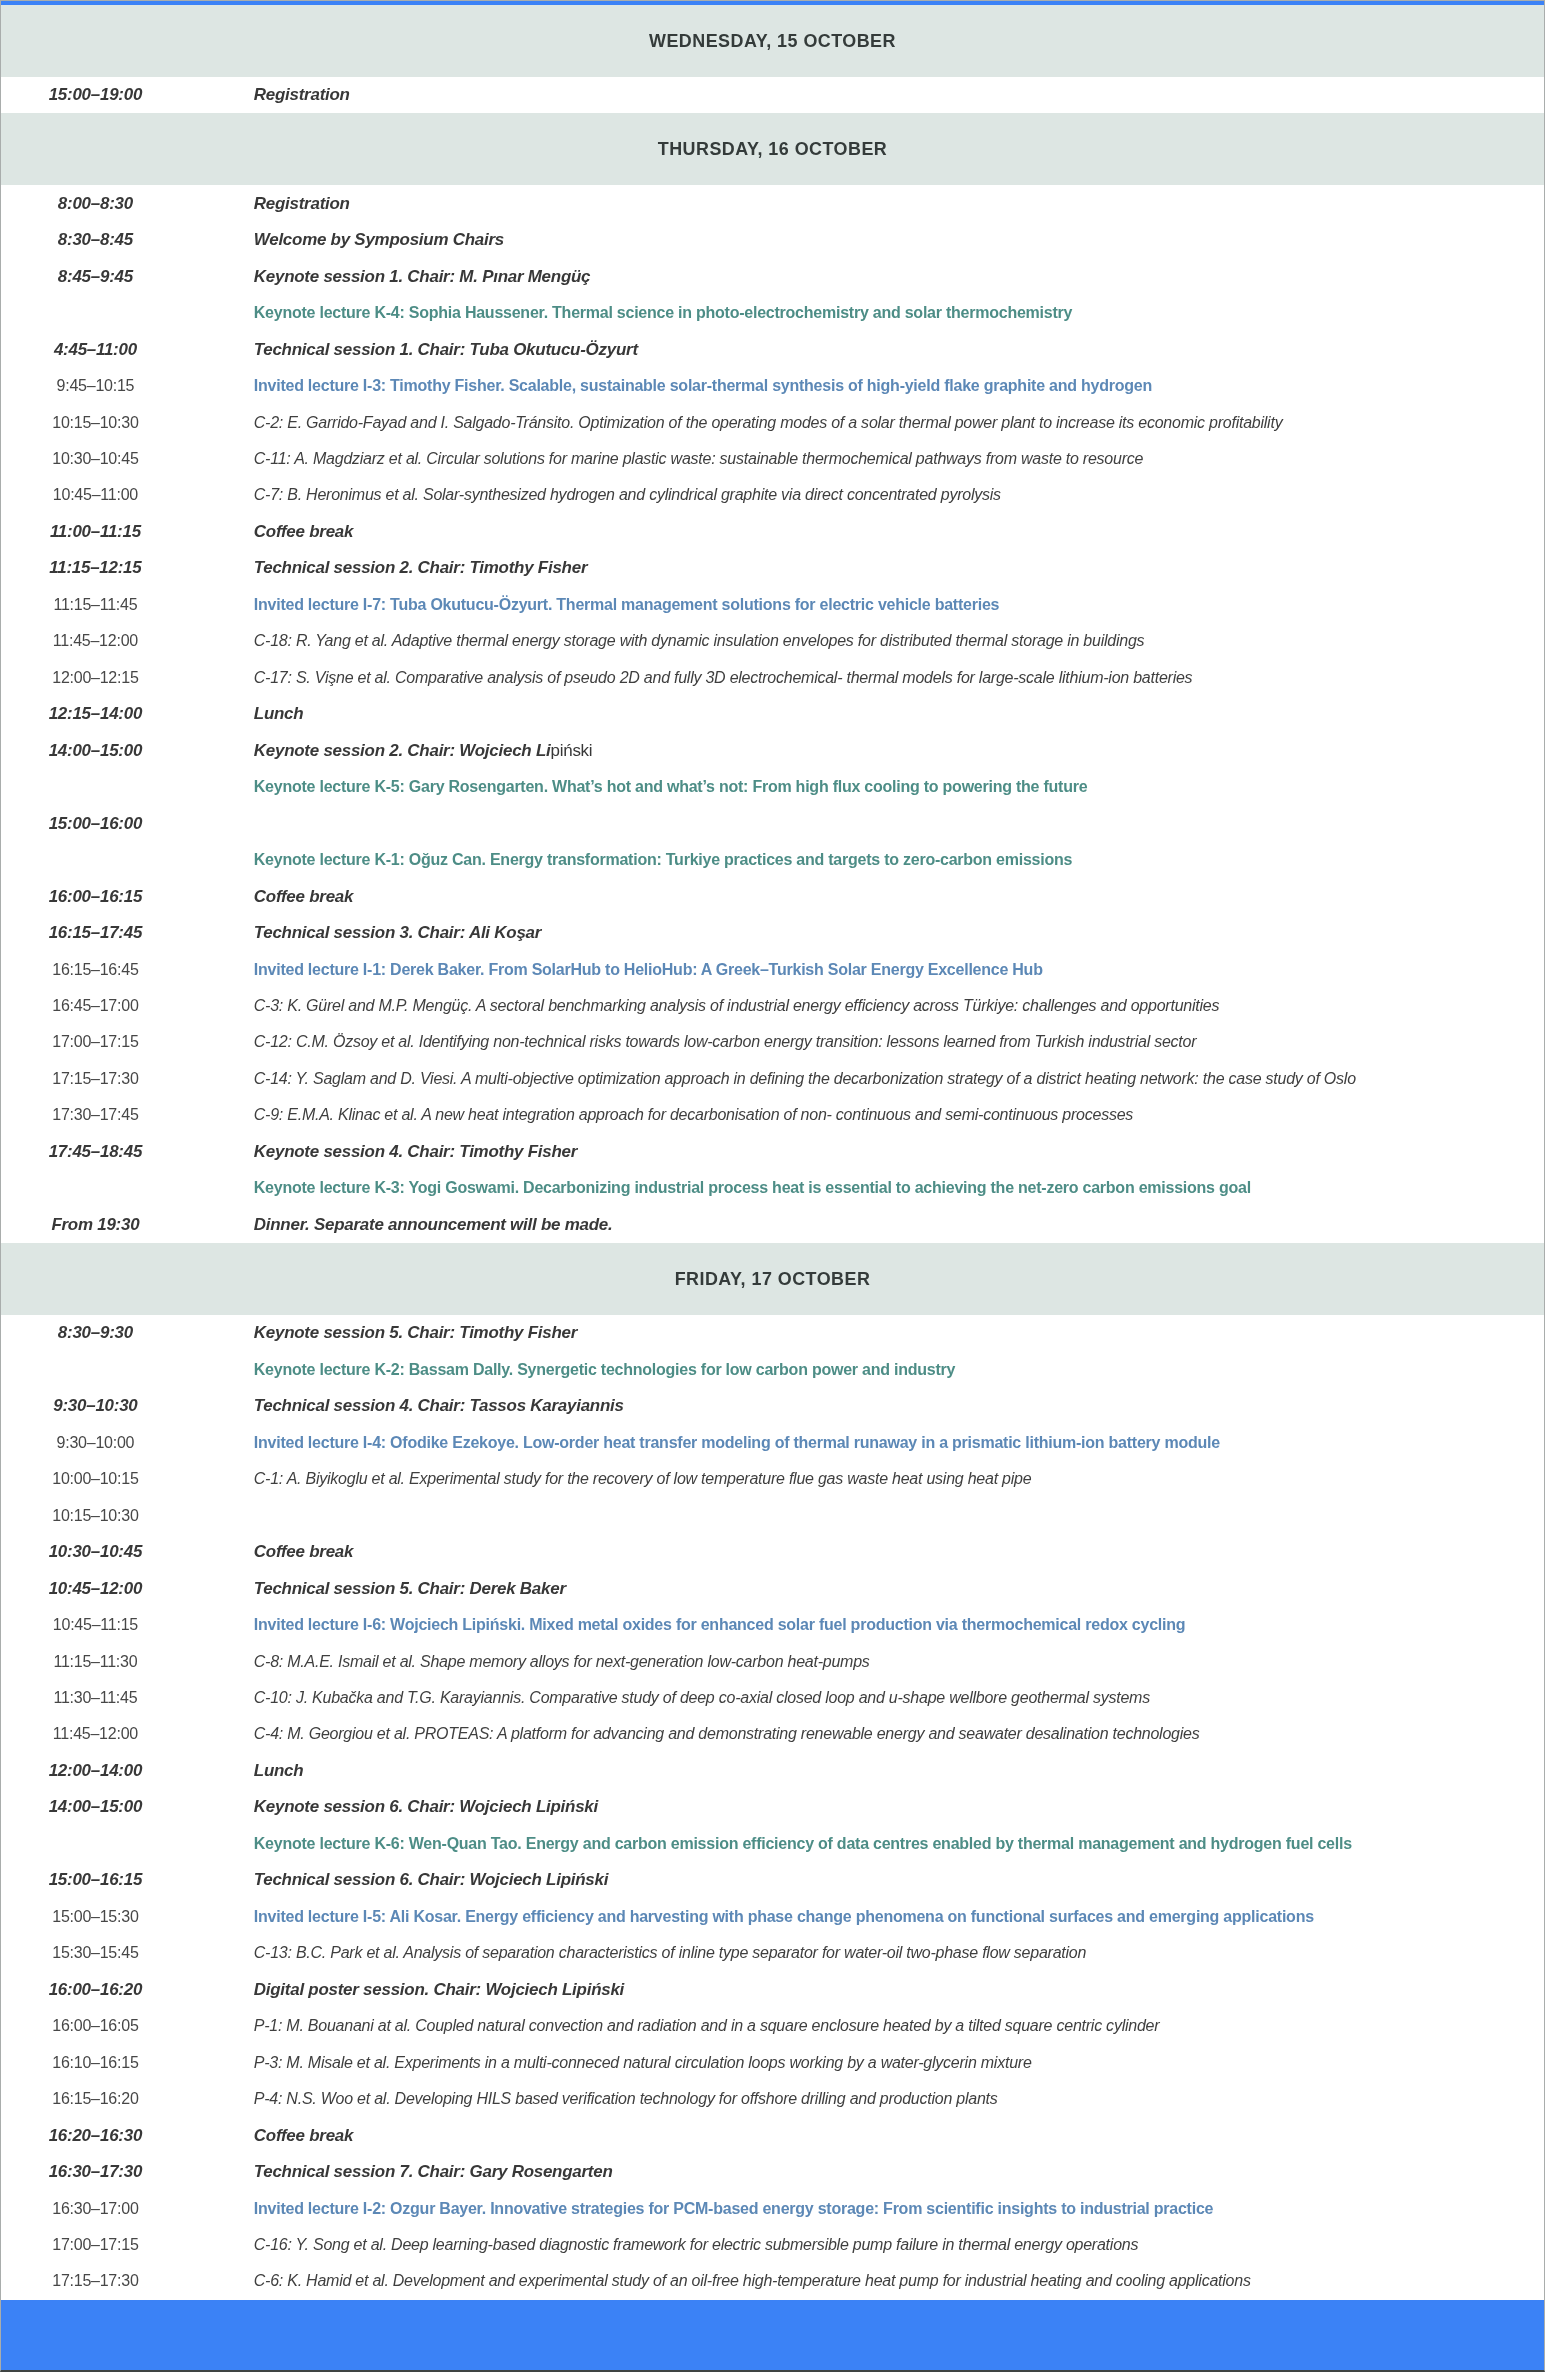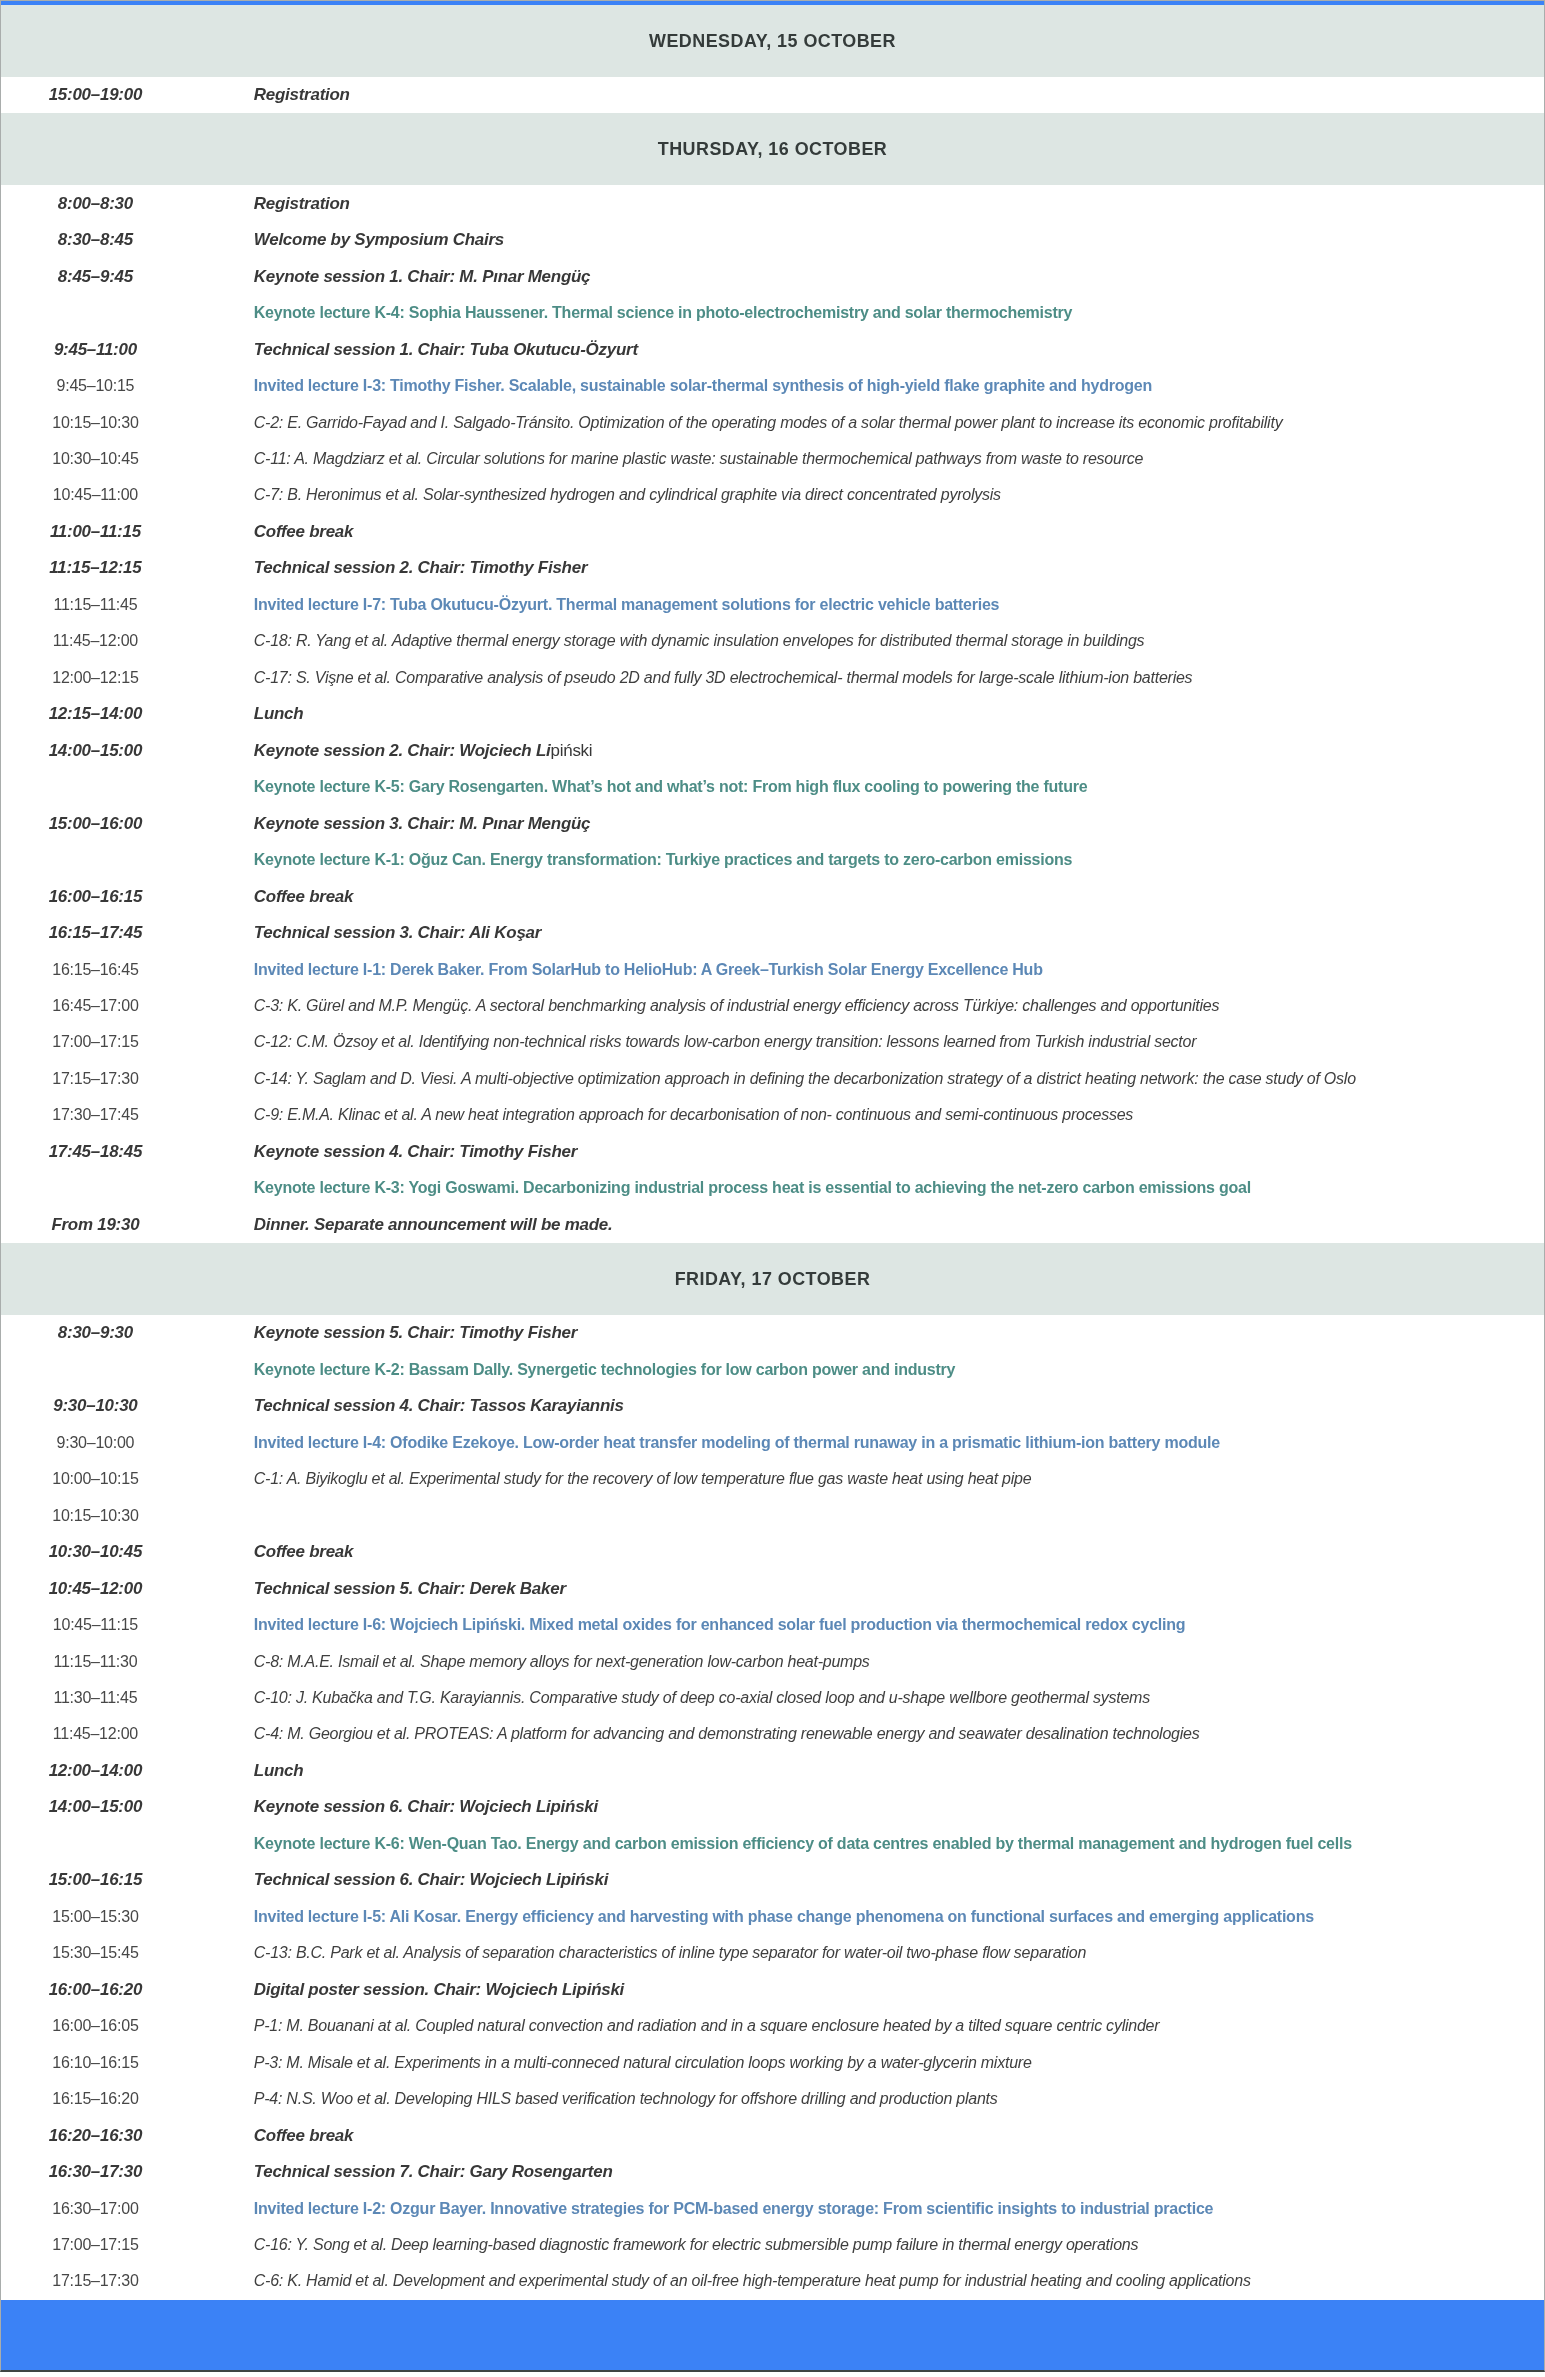--- a/index.html
+++ b/index.html
@@ -86,21 +86,21 @@
     </div>
     <div class="row session">
       <div class="time">8:45–9:45</div>
       <div class="desc">Keynote session 1. Chair: M. Pınar Mengüç</div>
     </div>
     <div class="row keynote">
       <div class="time"></div>
       <div class="desc">Keynote lecture K-4: Sophia Haussener. Thermal science in photo-electrochemistry and solar thermochemistry</div>
     </div>
     <div class="row session">
-      <div class="time">9:45–11:00</div>
+      <div class="time">4:45–11:00</div>
       <div class="desc">Technical session 1. Chair: Tuba Okutucu-Özyurt</div>
     </div>
     <div class="row invited">
       <div class="time">9:45–10:15</div>
       <div class="desc">Invited lecture I-3: Timothy Fisher. Scalable, sustainable solar-thermal synthesis of high-yield flake graphite and hydrogen</div>
     </div>
     <div class="row paper">
       <div class="time">10:15–10:30</div>
       <div class="desc">C-2: E. Garrido-Fayad and I. Salgado-Tránsito. Optimization of the operating modes of a solar thermal power plant to increase its economic profitability</div>
     </div>
@@ -139,21 +139,20 @@
     <div class="row session">
       <div class="time">14:00–15:00</div>
       <div class="desc">Keynote session 2. Chair: Wojciech Li<span class="tail">piński</span></div>
     </div>
     <div class="row keynote">
       <div class="time"></div>
       <div class="desc">Keynote lecture K-5: Gary Rosengarten. What’s hot and what’s not: From high flux cooling to powering the future</div>
     </div>
     <div class="row session">
       <div class="time">15:00–16:00</div>
-      <div class="desc">Keynote session 3. Chair: M. Pınar Mengüç</div>
     </div>
     <div class="row keynote">
       <div class="time"></div>
       <div class="desc">Keynote lecture K-1: Oğuz Can. Energy transformation:  Turkiye practices and targets to zero-carbon emissions</div>
     </div>
     <div class="row session">
       <div class="time">16:00–16:15</div>
       <div class="desc">Coffee break</div>
     </div>
     <div class="row session">

